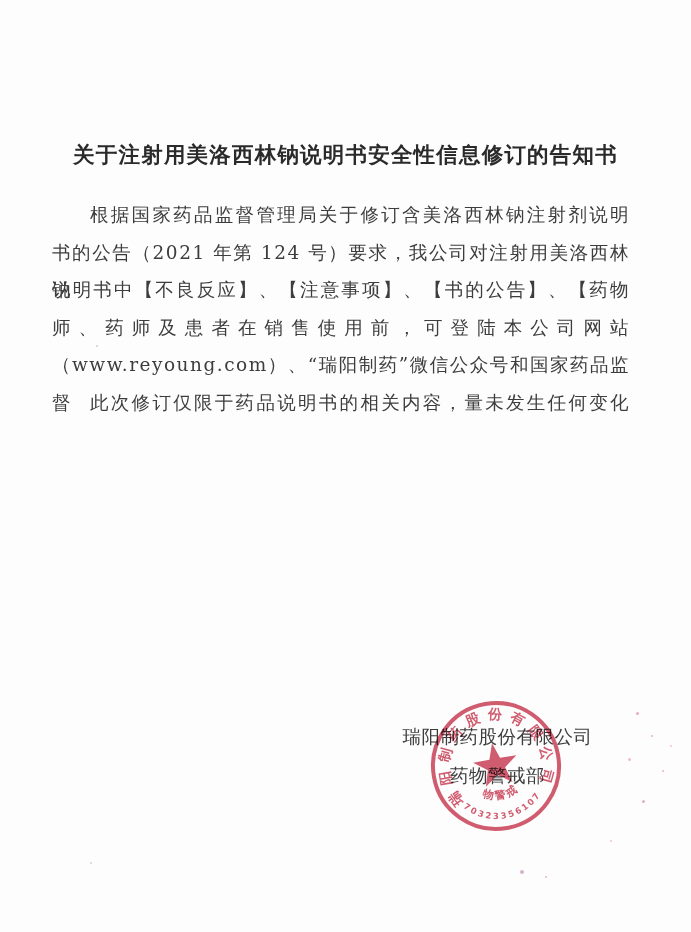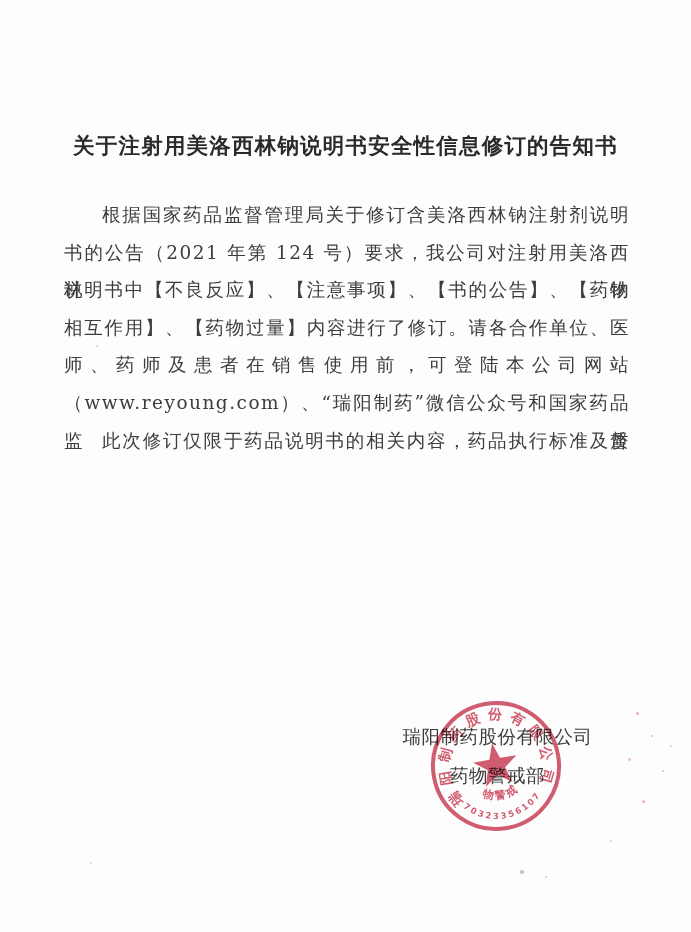--- a/index.html
+++ b/index.html
@@ -7,21 +7,21 @@
     position:relative;
     width:691px;height:932px;
     margin:0 auto;
     background:#fdfdfd;
     overflow:hidden;
     font-family:"DejaVu Serif","Liberation Serif",serif;
     color:#3d3d3d;
   }
   .title{
     position:absolute;top:131px;left:0;right:0;
-    margin:1px;
+    margin:10px;
     text-align:center;
     font-family:Liberation Sans, sans-serif;
     font-weight:bold;
     font-size:21.5px;
     letter-spacing:1.2px;
     color:#2a2a2a;
     line-height:28px;
   }
   .body-text{
     position:absolute;
@@ -31,21 +31,20 @@
   }
   .line{
     height:37.6px;
     line-height:37.6px;
     white-space:normal;
     overflow:visible;
   }
   .line.justify{
     text-align:justify;
     text-align-last:justify;
-    margin-left:12px;
   }
   .line.indent{
     padding-left:38px;
   }
   .signature{
     position:absolute;
     left:335px;top:717px;width:325px;
     text-align:center;
     font-size:18.5px;
     letter-spacing:0.5px;
@@ -74,24 +73,23 @@
 <body>
 
 <div class="page">
 
   <h1 class="title">关于注射用美洛西林钠说明书安全性信息修订的告知书</h1>
 
   <div class="body-text">
       <div class="line indent justify">根据国家药品监督管理局关于修订含美洛西林钠注射剂说明</div>
       <div class="line justify">书的公告（2021 年第 124 号）要求，我公司对注射用美洛西林钠</div>
       <div class="line justify">说明书中【不良反应】、【注意事项】、【书的公告】、【药物</div>
-      <div class="line justify">相互作用】、【药物过量】内容进行了修订。请各合作单位、医</div>
       <div class="line justify">师、药师及患者在销售使用前，可登陆本公司网站</div>
       <div class="line justify">（www.reyoung.com）、“瑞阳制药”微信公众号和国家药品监督</div>
-      <div class="line indent justify">此次修订仅限于药品说明书的相关内容，药品执行标准及质</div>
+      <div class="line indent justify">此次修订仅限于药品说明书的相关内容，量未发生任何变化</div>
     </div>
 
   <div class="signature">
     <div class="sig-line">瑞阳制药股份有限公司</div>
     <div class="sig-line">药物警戒部</div>
   </div>
 
   <div class="stamp">
     <svg width="150" height="150" viewBox="0 0 150 150">
       <defs>

